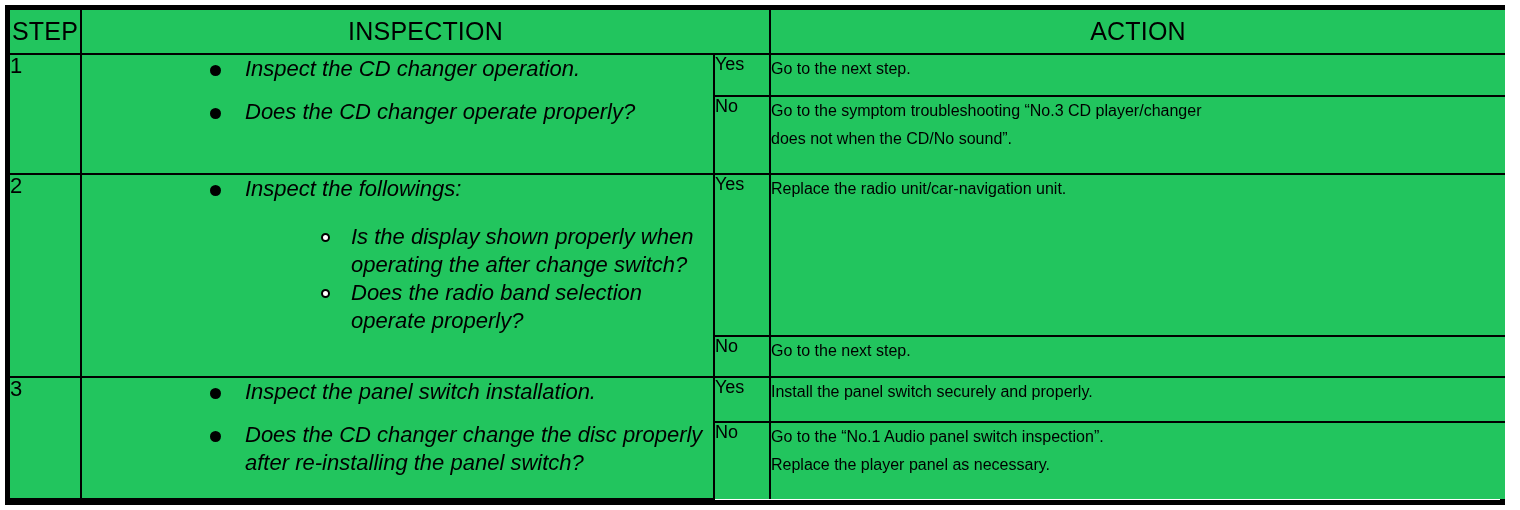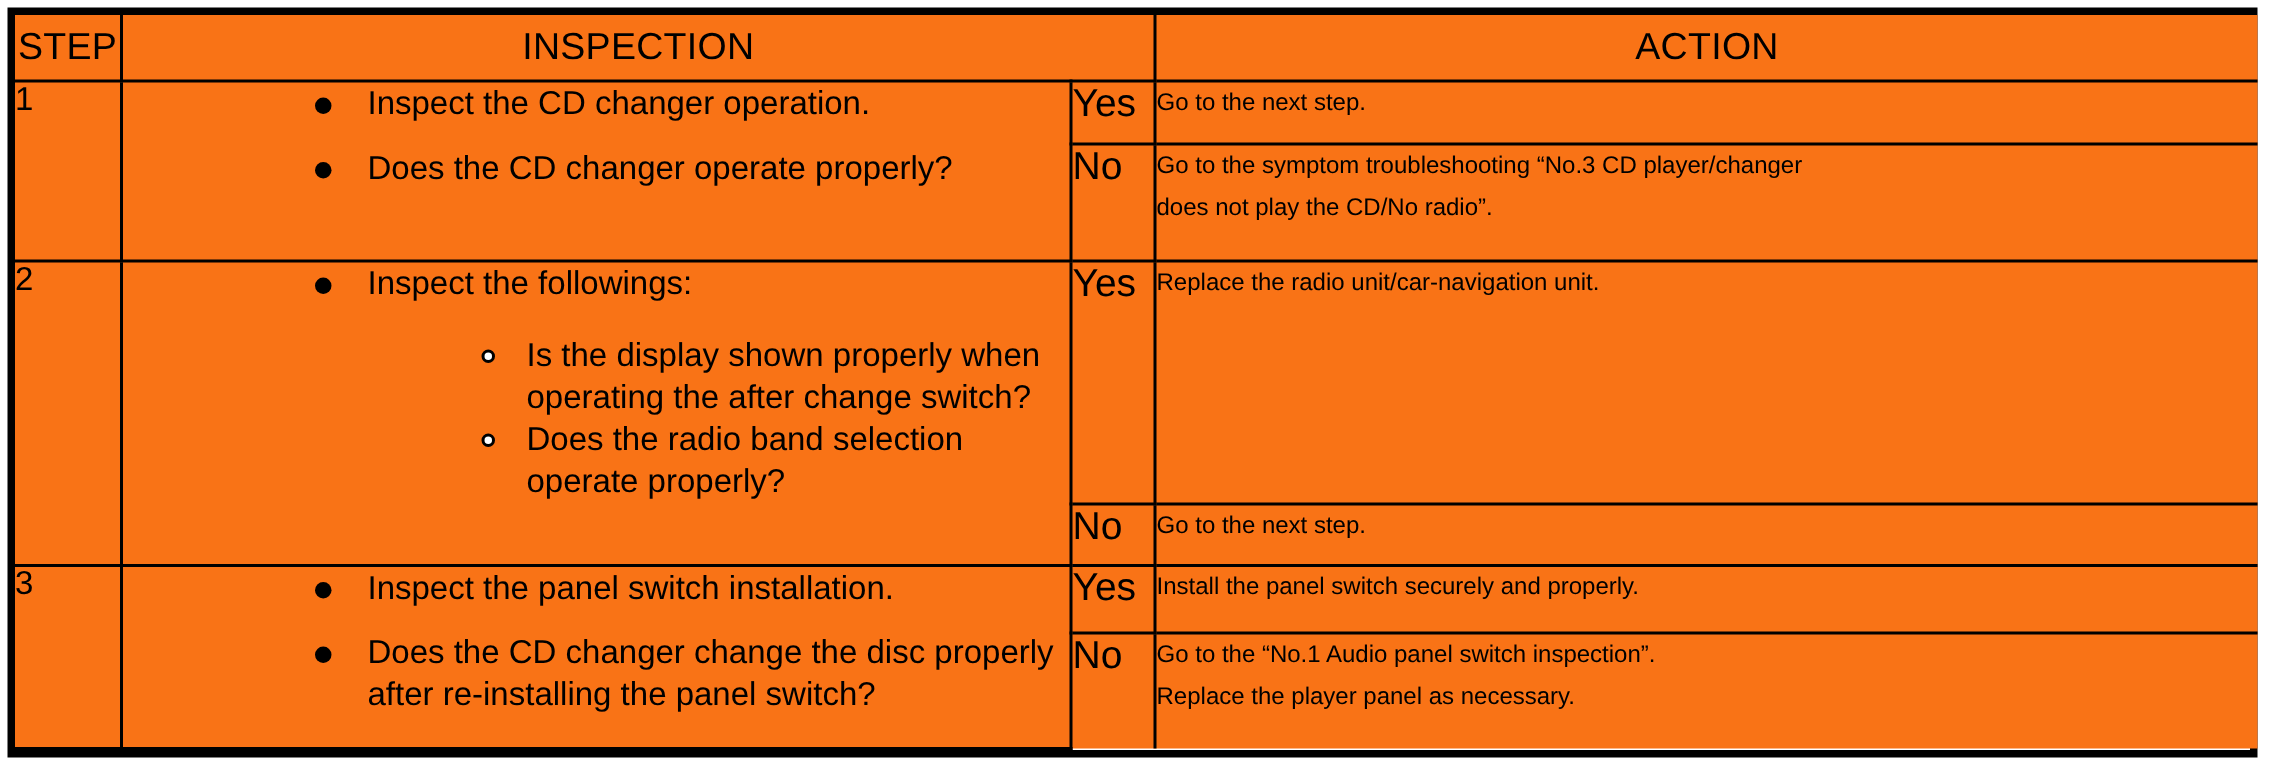--- a/index.html
+++ b/index.html
@@ -26,21 +26,21 @@
     width: 100%;
     height: 100%;
     border-collapse: collapse;
     table-layout: fixed;
   }
   table.flow td, table.flow th {
     border: 2px solid #000;
     padding: 0;
     vertical-align: top;
     font-weight: normal;
-    background: #f97316;
+    background: #22c55e;
   }
   
   table.flow tr:first-child > *  { border-top: 0; }
   table.flow tr:last-child  > *  { border-bottom: 0; }
   table.flow tr > *:first-child  { border-left: 0; }
   table.flow tr > *:last-child   { border-right: 0; }
 
   .col-step   { width: 71px; }
   .col-insp   { width: 633px; }
   .col-yn     { width: 56px; }
@@ -56,37 +56,38 @@
     vertical-align: middle;
   }
 
   .stepnum {
     font-size: 22px;
     line-height: 1;
     padding: 6px 0 0 5px;
   }
 
   .yn {
-    font-size: 26px;
+    font-size: 18px;
     line-height: 1;
     padding: 8px 0 0 6px;
     white-space: nowrap;
   }
 
   .action {
     font-size: 16px;
     line-height: 28px;
     padding: 6px 0 0 8px;
   }
   .action .ln { display: block; }
 
   .insp {
     font-size: 22px;
     line-height: 28px;
     padding: 6px 0 0 0;
+    font-style: italic;
   }
 
   ul.blist { list-style: none; margin: 0; padding: 0; }
   ul.blist > li {
     position: relative;
     padding-left: 35px;
     margin: 0 0 0 128px;
   }
   ul.blist > li + li { margin-top: 15px; }
   ul.blist > li .bullet {
@@ -149,21 +150,21 @@
         </td>
         <td class="yn" style="height:42px">Yes</td>
         <td class="action">
           <span class="ln">Go to the next step.</span>
         </td>
       </tr>
       <tr>
         <td class="yn">No</td>
         <td class="action">
           <span class="ln">Go to the symptom troubleshooting “No.3 CD player/changer</span>
-          <span class="ln">does not play the CD/No radio”.</span>
+          <span class="ln">does not when the CD/No sound”.</span>
         </td>
       </tr>
 
       <tr>
         <td class="stepnum" rowspan="2">2</td>
         <td class="insp" rowspan="2">
           <ul class="blist">
             <li>
               <span class="bullet"></span>
               <span>Inspect the followings:</span>

